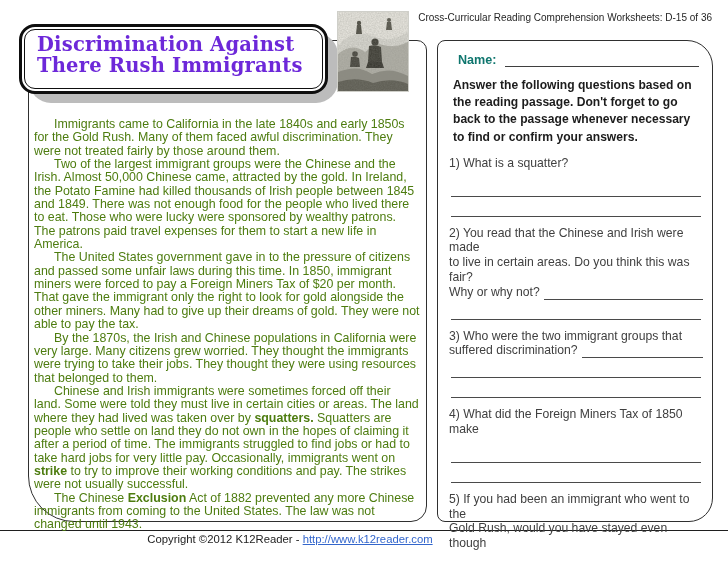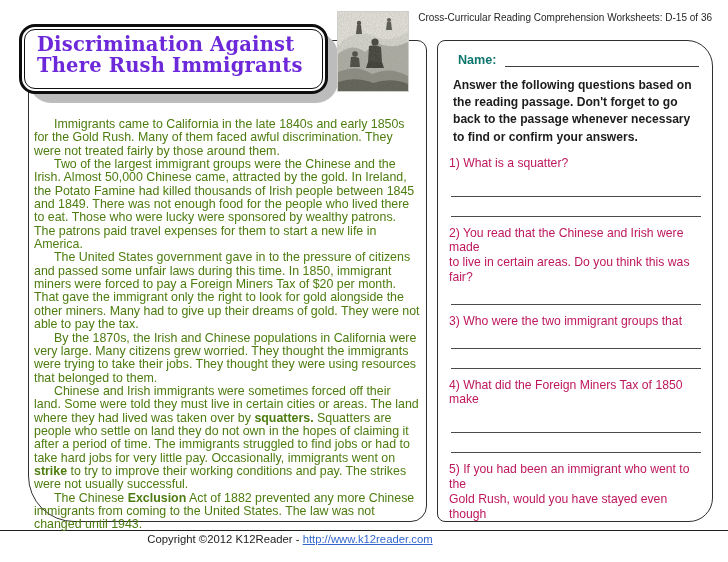--- a/index.html
+++ b/index.html
@@ -51,21 +51,21 @@
     border:1.4px solid #2f2f2f;border-radius:8px 26px 24px 8px;
     box-sizing:border-box;padding:10px 9px 0 11px;background:#fff;z-index:1;
   }
   .name-row{display:flex;align-items:flex-end;margin:2px 4px 10px 9px;}
   .name-label{font-weight:bold;font-size:12.6px;color:#0f766e;}
   .name-blank{flex:1;border-bottom:1.2px solid #3f3f3f;margin-left:8px;height:13px;}
   .instructions{
     font-weight:bold;font-size:12.1px;line-height:17.2px;color:#1c1c1c;
     margin:0 0 10px 4px;
   }
-  .question{margin-bottom:9px;font-size:12.2px;line-height:14.8px;color:#be185d;}
+  .question{margin-bottom:9px;font-size:12.2px;line-height:14.8px;color:#404040;}
   .q-line{white-space:normal;}
   .q-line.flex{display:flex;align-items:flex-end;white-space:nowrap;}
   .inline-blank{flex:1;border-bottom:1px solid #4a4a4a;margin-left:4px;height:12px;min-width:30px;}
   .ans-line{height:19px;border-bottom:1px solid #4a4a4a;margin:0 2px;}
   
   .footer-rule{position:absolute;left:0;top:530px;width:728px;border-top:1.3px solid #1f1f1f;}
   .footer-text{
     position:absolute;top:533px;left:0;width:580px;text-align:center;
     font-size:11.3px;color:#222;
   }
@@ -133,24 +133,32 @@
   <div class="instructions">Answer the following questions based on the reading passage. Don't forget to go back to the passage whenever necessary to find or confirm your answers.</div>
   <div>
       <div class="question">
         <div class="q-line"><span>1) What is a squatter?</span></div>
         <div class="ans-line" style="height: 25px;"></div>
         <div class="ans-line"></div>
       </div>
       <div class="question">
         <div class="q-line"><span>2) You read that the Chinese and Irish were made</span></div>
         <div class="q-line"><span>to live in certain areas. Do you think this was fair?</span></div>
+        <div class="q-line flex">
+          <span>Why or why not?</span>
+          <span class="inline-blank"></span>
+        </div>
         <div class="ans-line"></div>
       </div>
       <div class="question">
         <div class="q-line"><span>3) Who were the two immigrant groups that</span></div>
+        <div class="q-line flex">
+          <span>suffered discrimination?</span>
+          <span class="inline-blank"></span>
+        </div>
         <div class="ans-line"></div>
         <div class="ans-line"></div>
       </div>
       <div class="question">
         <div class="q-line"><span>4) What did the Foreign Miners Tax of 1850 make</span></div>
         <div class="ans-line" style="height: 25px;"></div>
         <div class="ans-line"></div>
       </div>
       <div class="question">
         <div class="q-line"><span>5) If you had been an immigrant who went to the</span></div>

